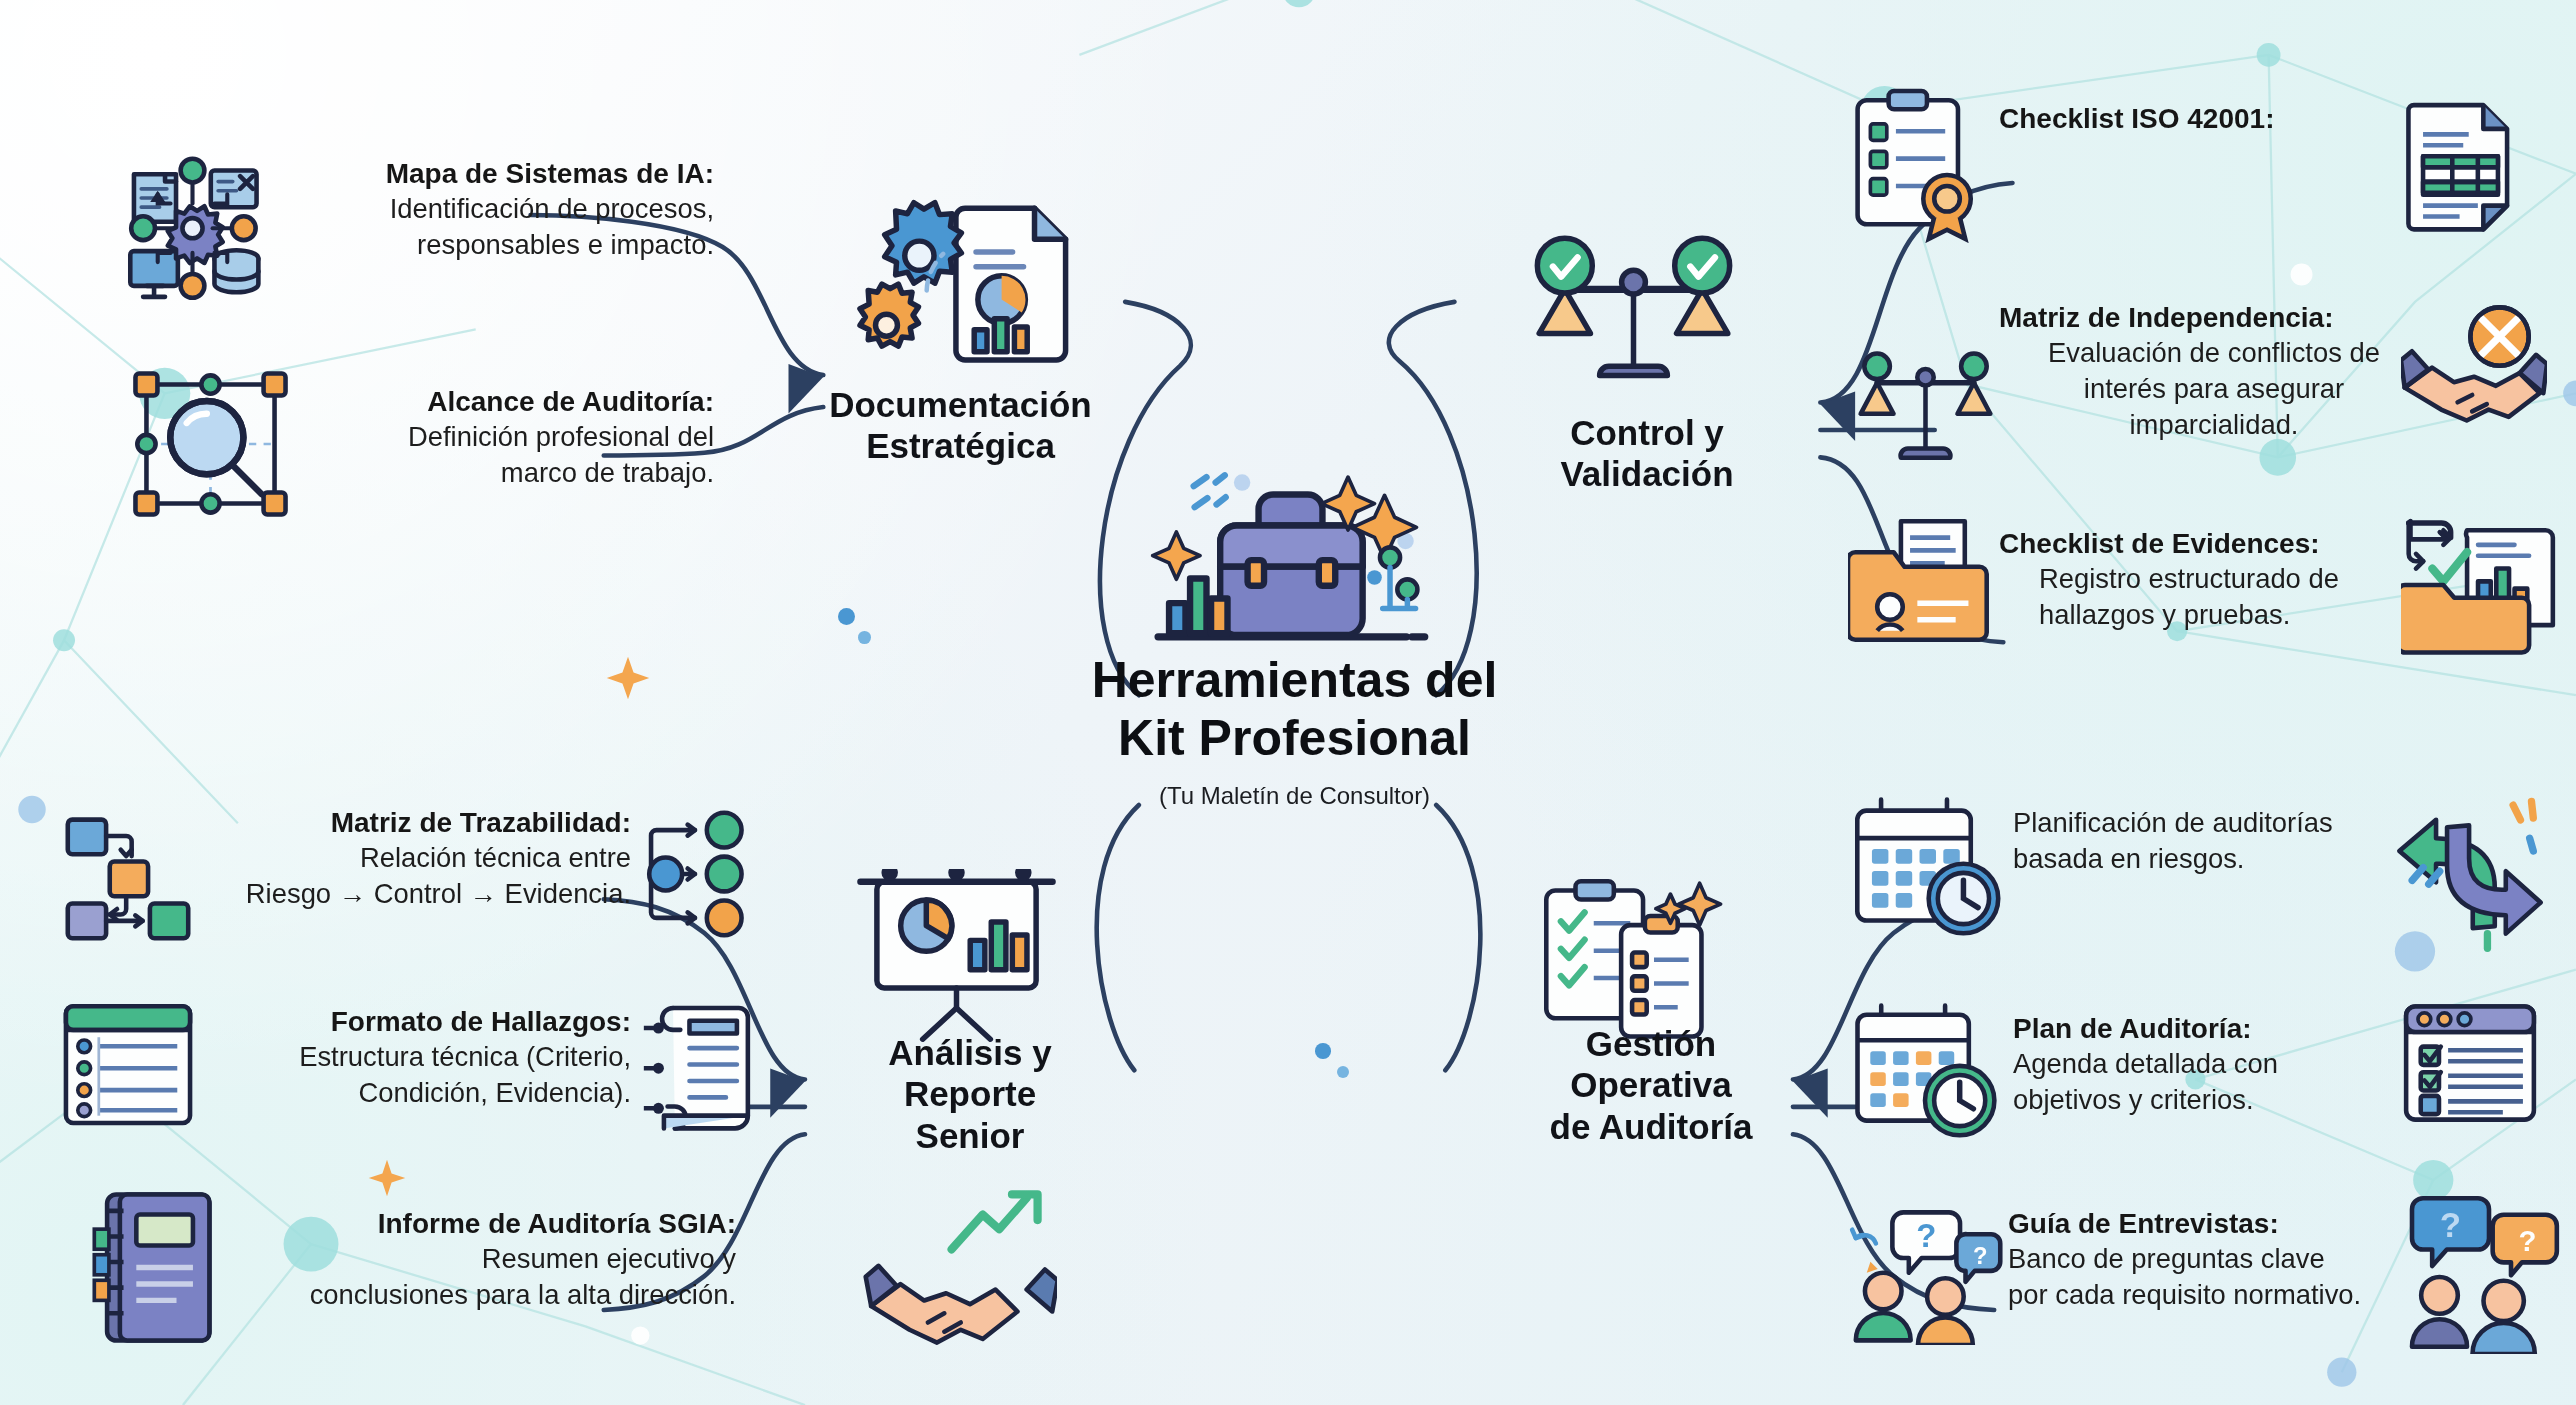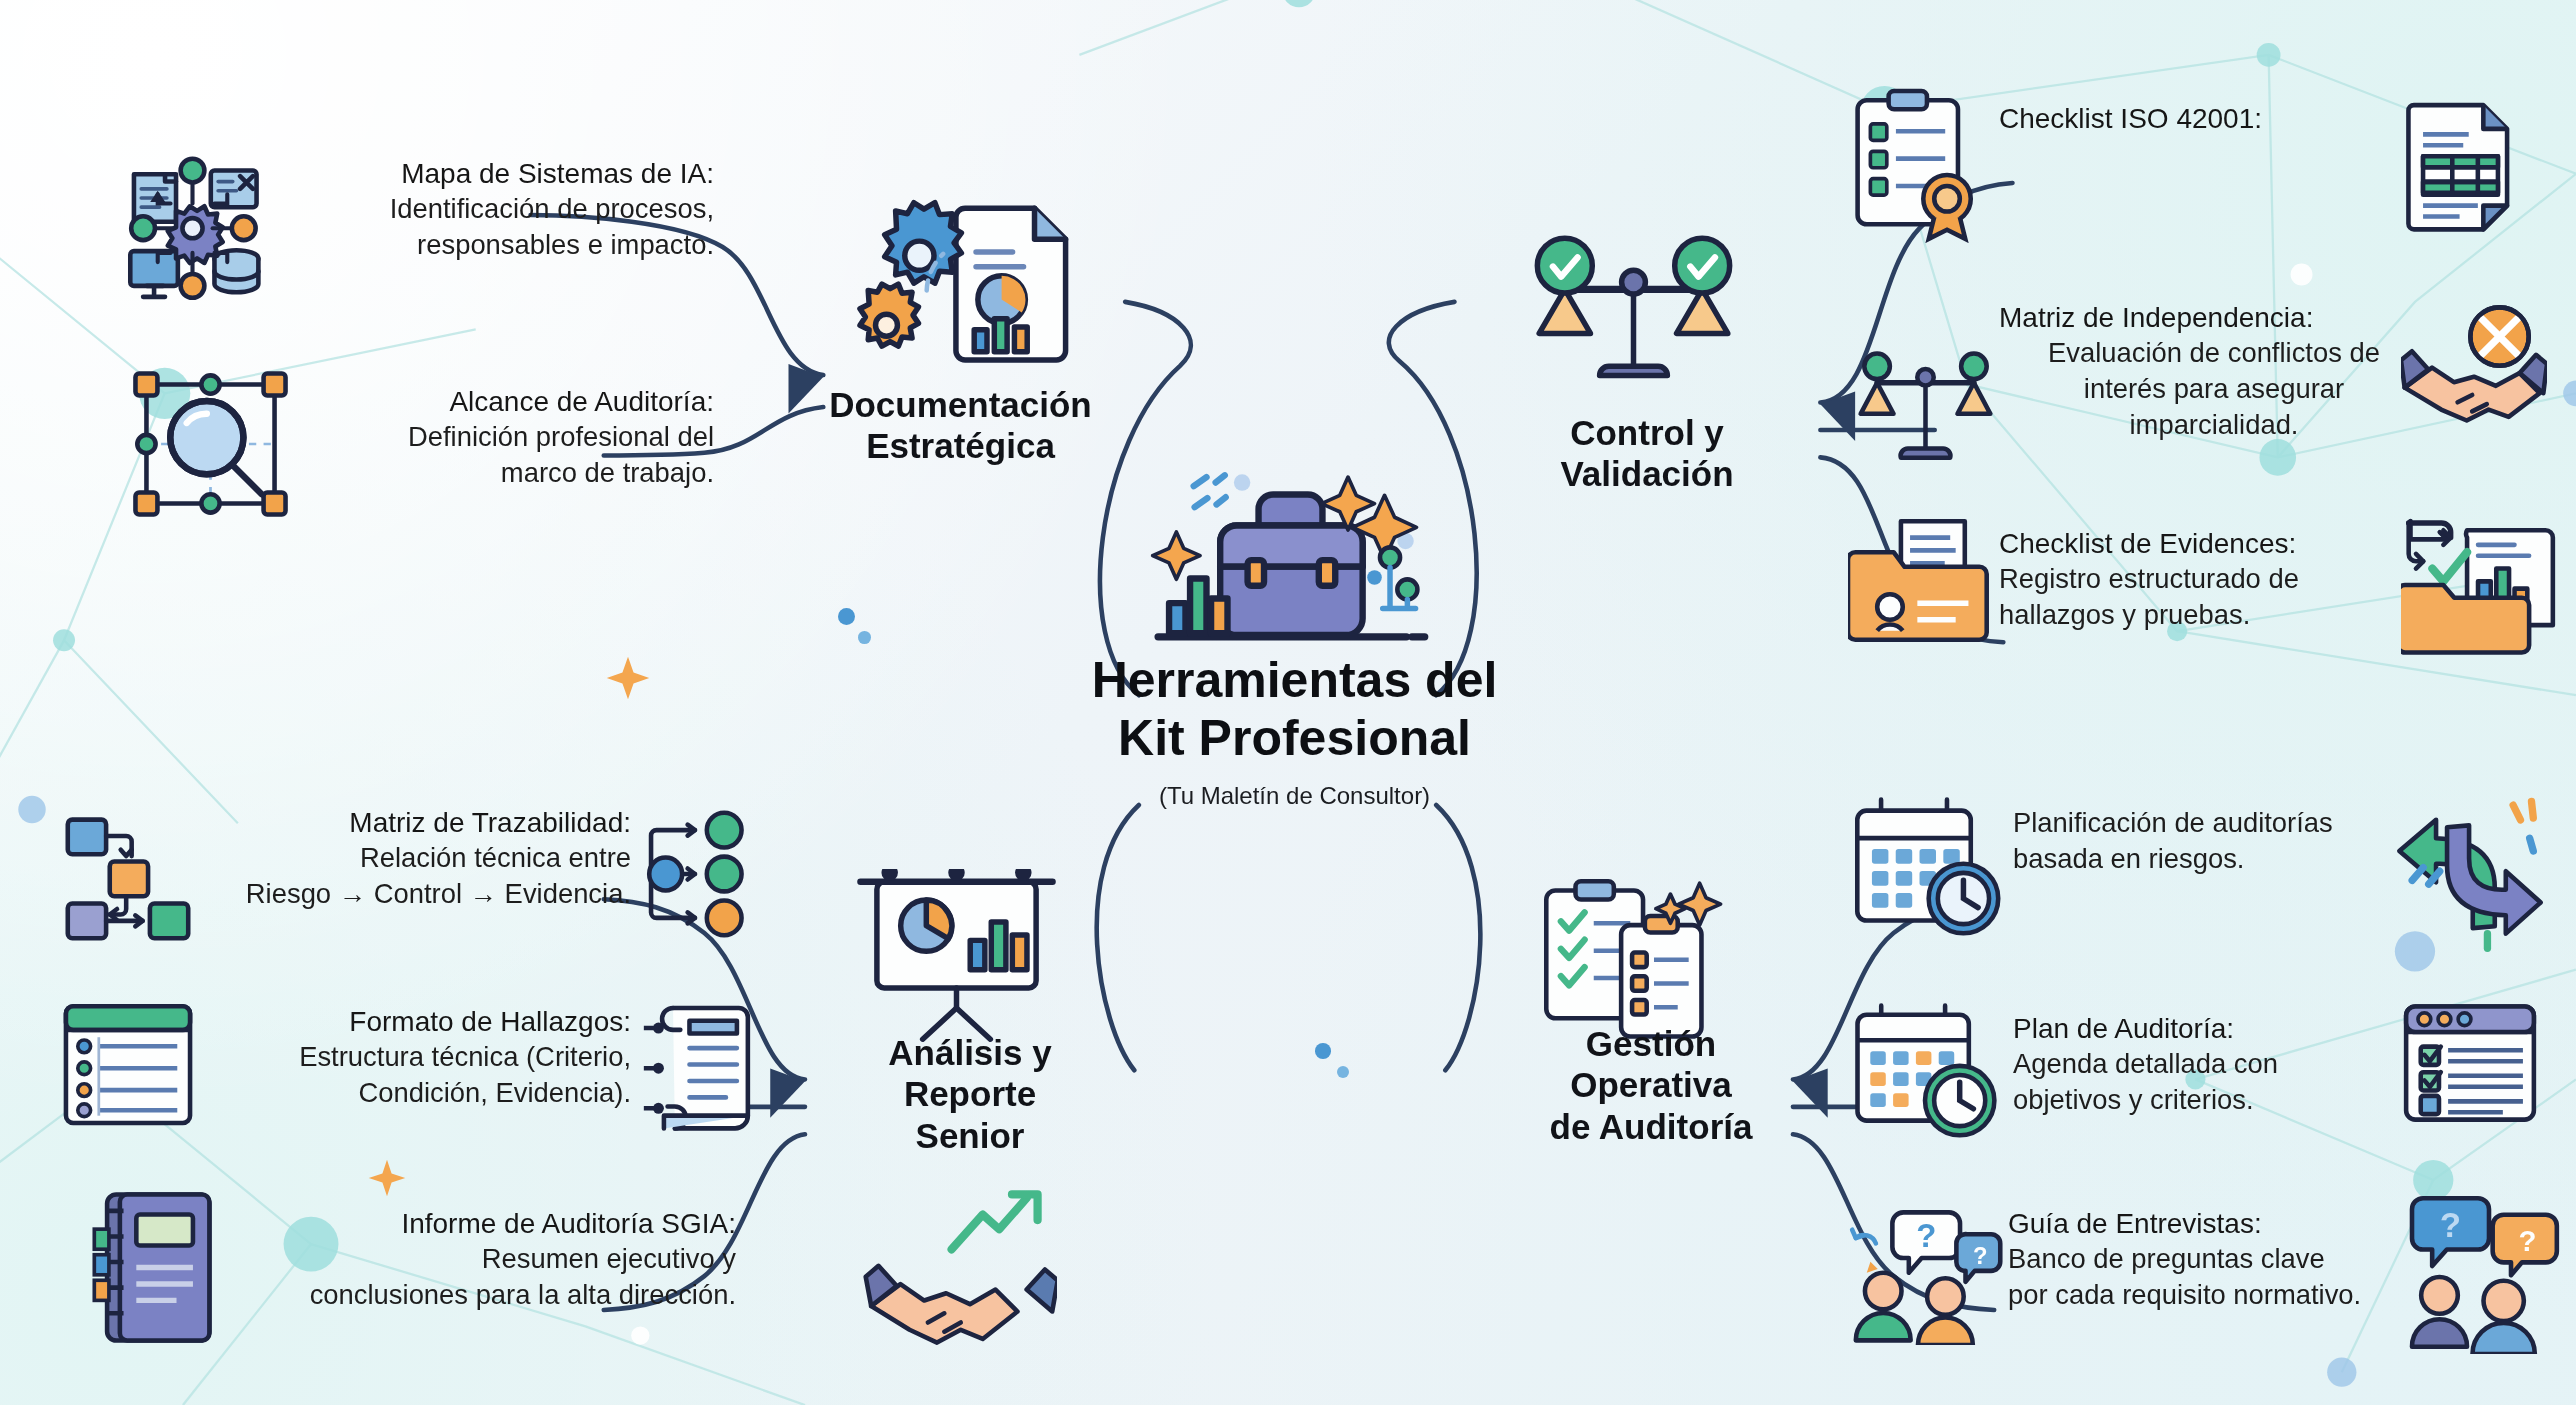--- a/index.html
+++ b/index.html
@@ -21,21 +21,21 @@
   }
   .bg-net { position: absolute; inset: 0; z-index: 0; pointer-events: none; }
   svg.connectors { position: absolute; inset: 0; z-index: 1; pointer-events: none; }
 
   
   .node {
     position: absolute;
     z-index: 3;
   }
   .leaf-title {
-    font-weight: normal;
+    font-weight: bold;
     color: #161616;
     font-size: 28px;
     line-height: 1.26;
     white-space: nowrap;
   }
   .leaf-desc {
     color: #1d1d1d;
     font-size: 27.4px;
     line-height: 1.3;
   }
@@ -403,21 +403,21 @@
         <path d="M68 28 h44 M68 42 h50 M68 56 h38" stroke="#5a7bb0" stroke-width="5"></path>
         <path d="M8 44 h42 l12 16 h82 a8 8 0 0 1 8 8 v64 a8 8 0 0 1 -8 8 h-136 a8 8 0 0 1 -8 -8 v-80 a8 8 0 0 1 8 -8z" fill="#f4ac5c"></path>
         <circle cx="46" cy="104" r="14" fill="#fdfefe"></circle>
         <path d="M32 130 a18 18 0 0 1 28 0" fill="#fdfefe"></path>
         <path d="M76 100 h56 M76 118 h42" stroke="#fdfefe" stroke-width="6"></path>
       </g>
     </svg>
   </div>
   <div class="node leaf right" style="left:1999px; top:526px; width:430px;">
     <div class="leaf-title">Checklist de Evidences:</div>
-    <div class="leaf-desc" style="white-space:pre-line;">Registro estructurado de
+    <div class="leaf-desc" style="white-space:pre-line;margin-left:40px;">Registro estructurado de
 hallazgos y pruebas.</div>
   </div>
   <div class="icon" style="left:2401px; top:512px; width:165px; height:146px;">
     <svg viewBox="0 0 180 160" width="165" height="146">
       <g stroke="#1d2440" stroke-width="5" fill="none" stroke-linejoin="round" stroke-linecap="round">
         <path d="M72 20 h86 a8 8 0 0 1 8 8 v96 h-94 v-96 a8 8 0 0 1 0 -8z" fill="#fdfefe"></path>
         <path d="M84 36 h40 M84 48 h56" stroke="#5a7bb0" stroke-width="5"></path>
         <rect x="84" y="76" width="14" height="34" fill="#4a97d2"></rect>
         <rect x="104" y="62" width="14" height="48" fill="#45b88a"></rect>
         <rect x="124" y="84" width="14" height="26" fill="#f2a34a"></rect>

